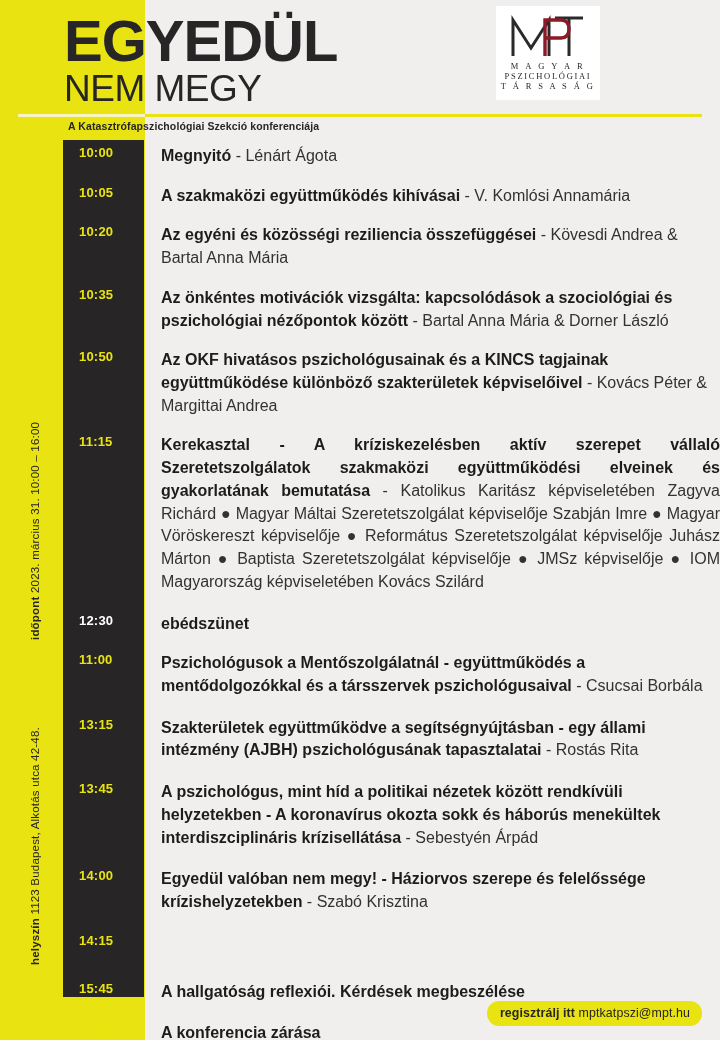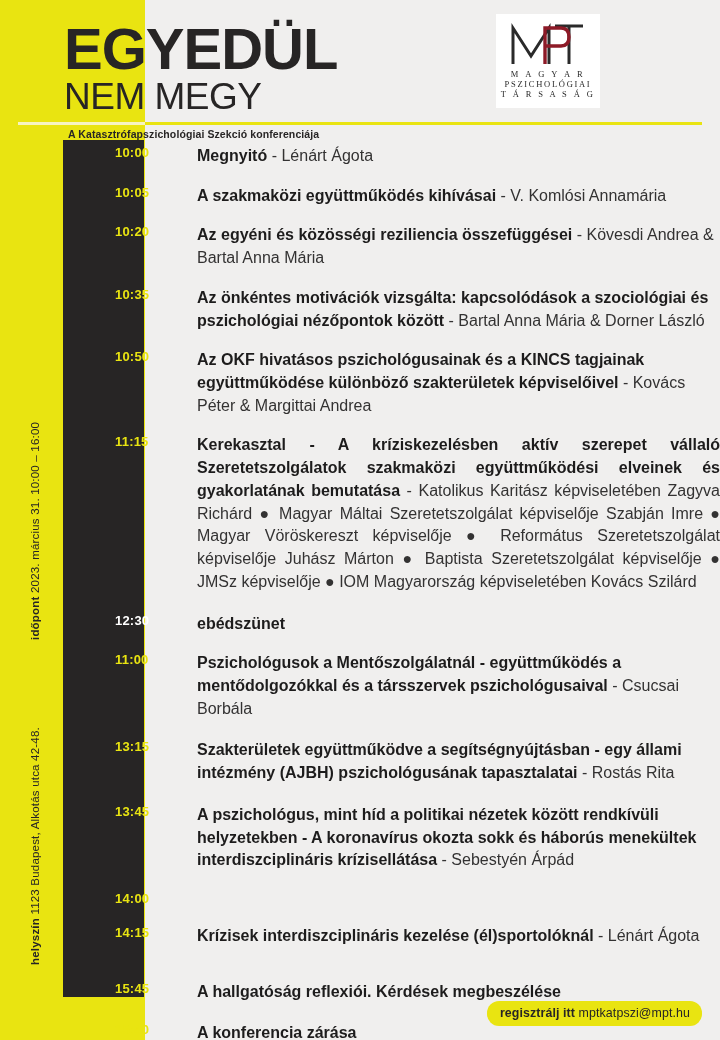--- a/index.html
+++ b/index.html
@@ -24,21 +24,21 @@
     width: 145px;
     height: 1040px;
     background: #e9e411;
     z-index: 0;
   }
 
   
   .header {
     position: absolute;
     left: 0;
-    top: 8px;
+    top: 0;
     width: 616px;
     height: 138px;
     z-index: 2;
   }
   .logo-box {
     position: absolute;
     right: 16px;
     top: 6px;
     width: 104px;
     height: 94px;
@@ -146,21 +146,20 @@
   .schedule {
     position: absolute;
     left: 63px;
     top: 140px;
     width: 657px;
     z-index: 4;
   }
   .row {
     display: flex;
     align-items: flex-start;
-    margin-left: 36px;
   }
   .row .time {
     width: 81px;
     min-width: 81px;
     box-sizing: border-box;
     padding-left: 16px;
     padding-top: 5px;
     font-size: 13px;
     font-weight: bold;
     color: #e9e411;
@@ -291,25 +290,25 @@
       <div class="body"><b>Szakterületek együttműködve a segítségnyújtásban - egy állami intézmény (AJBH) pszichológusának tapasztalatai</b><span> - </span><span>Rostás Rita</span></div>
     </div>
     <div style="height: 14px;"></div>
     <div class="row">
       <div class="time">13:45</div>
       <div class="body"><b>A pszichológus, mint híd a politikai nézetek között rendkívüli helyzetekben - A koronavírus okozta sokk és háborús menekültek interdiszciplináris krízisellátása</b><span> - </span><span>Sebestyén Árpád</span></div>
     </div>
     <div style="height: 14px;"></div>
     <div class="row">
       <div class="time">14:00</div>
+      <div class="body"><b>Egyedül valóban nem megy! - Háziorvos szerepe és felelőssége krízishelyzetekben</b><span> - </span><span>Szabó Krisztina</span></div>
     </div>
     <div style="height: 14px;"></div>
     <div class="row">
       <div class="time">14:15</div>
-      <div class="body"><b>Krízisek interdiszciplináris  kezelése (él)sportolóknál</b><span> - </span><span>Lénárt Ágota</span></div>
     </div>
     <div style="height: 14px;"></div>
     <div style="height: 14px;"></div>
     <div class="row">
       <div class="time">15:45</div>
       <div class="body"><b>A hallgatóság reflexiói. Kérdések megbeszélése</b></div>
     </div>
     <div style="height: 14px;"></div>
     <div class="row">
       <div class="time">15:40</div>

